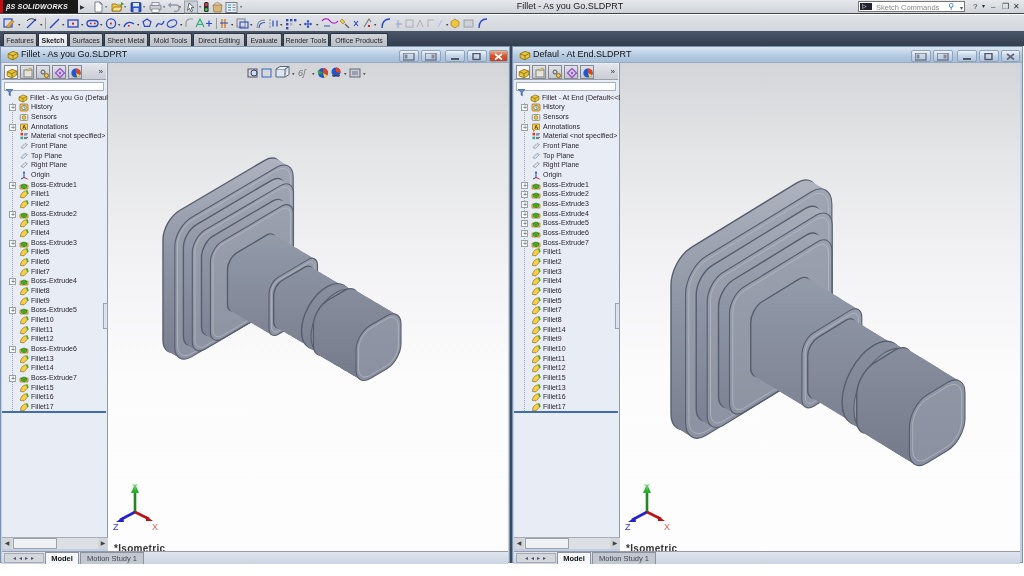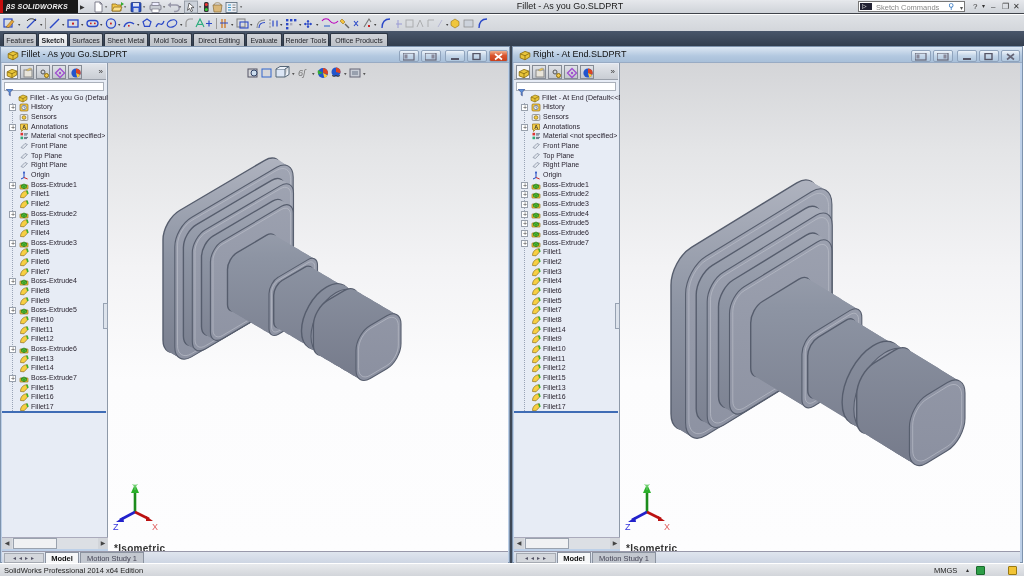--- a/index.html
+++ b/index.html
@@ -652,21 +652,21 @@
   <div class="btab on" style="left:43px;width:34px">Model</div>
   <div class="btab off" style="left:78px;width:64px">Motion Study 1</div>
  </div>
 </div>
 
 <div class="win" style="left:512px;width:511px">
  <div class="wtitle">
         <svg class="wic" width="12" height="12" viewBox="0 0 10 10">
           <use href="#i-part"></use>
         </svg>
-        <span class="wt">Right - At End.SLDPRT</span>
+        <span class="wt">Defaul - At End.SLDPRT</span>
   <div class="wbtn" style="left:398px">
           <svg width="12" height="8">
             <rect x="0" y="0" width="11" height="7" fill="none" stroke="#667" stroke-width="1.2"></rect>
             <rect x="1.5" y="1.5" width="3" height="4" fill="#889"></rect>
           </svg>
         </div>
   <div class="wbtn" style="left:420px">
           <svg width="12" height="8">
             <rect x="0" y="0" width="11" height="7" fill="none" stroke="#667" stroke-width="1.2"></rect>
             <rect x="6.5" y="1.5" width="3" height="4" fill="#889"></rect>
@@ -1025,19 +1025,12 @@
   </svg>
   <div class="iso" style="left:6px;top:480px">*Isometric</div>
  </div>
  <div class="btabs" style="top:504px">
   <div class="nav">◄◄►►</div>
   <div class="btab on" style="left:43px;width:34px">Model</div>
   <div class="btab off" style="left:78px;width:64px">Motion Study 1</div>
  </div>
 </div>
 
-<div id="status">
- <span class="lt">SolidWorks Professional 2014 x64 Edition</span>
- <span class="mm">MMGS</span>
-      <span class="ar">▴</span>
- <span class="sq" style="left:976px;background:#2e9e48;border:1px solid #186a2c"></span>
- <span class="sq" style="left:1008px;background:#f2c435;border:1px solid #9a7a12"></span>
-</div>
 </div>
 </body></html>

